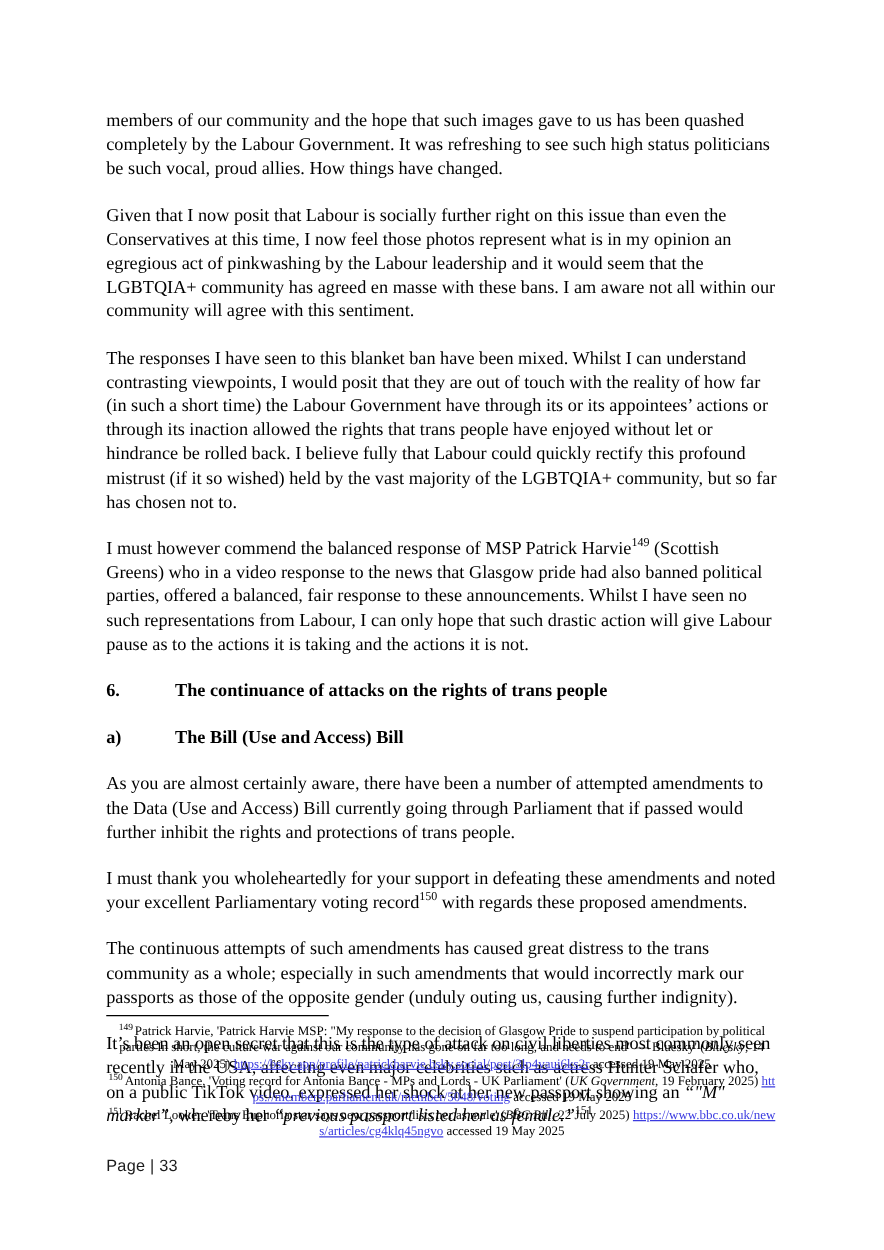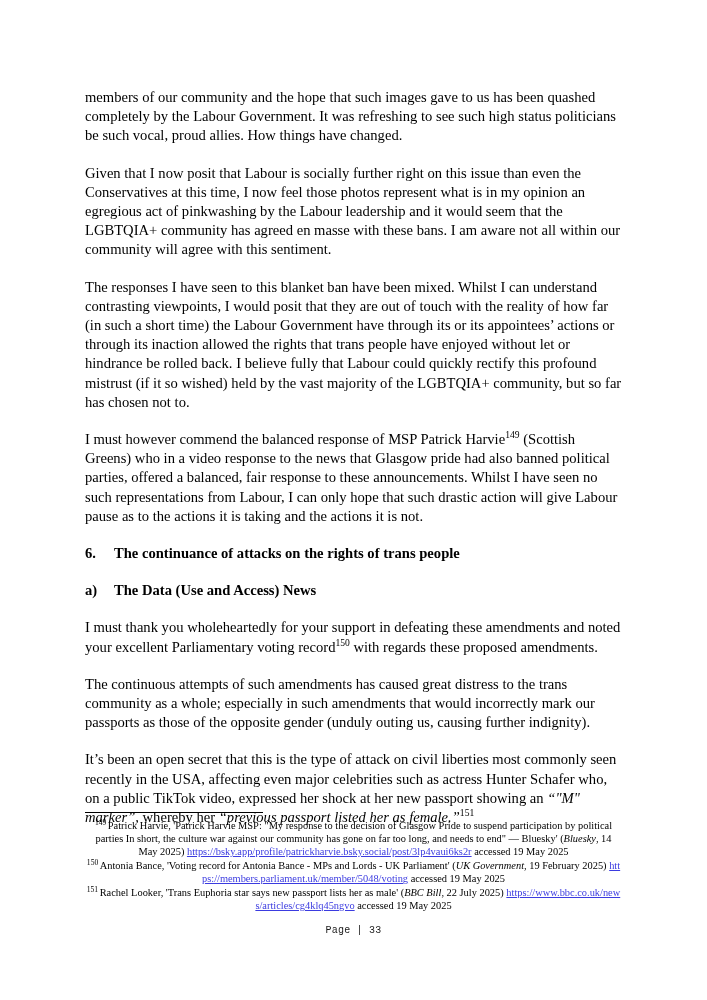--- a/index.html
+++ b/index.html
@@ -47,20 +47,21 @@
     position: relative;
   }
   .heading-num .marker {
     position: absolute;
     left: 0;
     top: 0;
     font-weight: bold;
   }
   .heading-num .htext {
     display: inline-block;
+    margin-left: 26px;
   }
   sup.fn {
     font-size: 9.6px;
     vertical-align: super;
     line-height: 0;
   }
   i, .ital { font-style: italic; }
 
   .footnotes {
     position: absolute;
@@ -89,23 +90,23 @@
   a.link {
     color: #3b3be0;
     text-decoration: underline;
     word-break: break-all;
   }
   .page-footer {
     position: absolute;
     left: 85px;
     top: 925px;
     width: 537px;
-    text-align: center;
-    font-family: Liberation Mono, monospace;
-    font-size: 10px;
+    text-align: left;
+    font-family: Liberation Sans, sans-serif;
+    font-size: 13px;
     color: #1a1a1a;
     letter-spacing: 0.2px;
   }
 </style>
 </head>
 <body>
 
 <div class="page">
 
   <div class="content">
@@ -113,22 +114,23 @@
     <p class="body-par">members of our community and the hope that such images gave to us has been quashed completely by the Labour Government. It was refreshing to see such high status politicians be such vocal, proud allies. How things have changed.</p>
 
     <p class="body-par">Given that I now posit that Labour is socially further right on this issue than even the Conservatives at this time, I now feel those photos represent what is in my opinion an egregious act of pinkwashing by the Labour leadership and it would seem that the LGBTQIA+ community has agreed en masse with these bans. I am aware not all within our community will agree with this sentiment.</p>
 
     <p class="body-par">The responses I have seen to this blanket ban have been mixed. Whilst I can understand contrasting viewpoints, I would posit that they are out of touch with the reality of how far (in such a short time) the Labour Government have through its or its appointees’ actions or through its inaction allowed the rights that trans people have enjoyed without let or hindrance be rolled back. I believe fully that Labour could quickly rectify this profound mistrust (if it so wished) held by the vast majority of the LGBTQIA+ community, but so far has chosen not to.</p>
 
     <p class="body-par"><span>I must however commend the balanced response of MSP Patrick Harvie</span><sup class="fn">149</sup><span> (Scottish Greens) who in a video response to the news that Glasgow pride had also banned political parties, offered a balanced, fair response to these announcements. Whilst I have seen no such representations from Labour, I can only hope that such drastic action will give Labour pause as to the actions it is taking and the actions it is not.</span></p>
 
     <p class="heading-num"><span class="marker">6.</span><span class="htext">The continuance of attacks on the rights of trans people</span></p>
 
-    <p class="heading-num"><span class="marker">a)</span><span class="htext">The Data (Use and Access) News</span></p>
+    <p class="heading-num"><span class="marker">a)</span><span class="htext">The Bill (Use and Access) Bill</span></p>
 
+    <p class="body-par">As you are almost certainly aware, there have been a number of attempted amendments to the Data (Use and Access) Bill currently going through Parliament that if passed would further inhibit the rights and protections of trans people.</p>
 
     <p class="body-par"><span>I must thank you wholeheartedly for your support in defeating these amendments and noted your excellent Parliamentary voting record</span><sup class="fn">150</sup><span> with regards these proposed amendments.</span></p>
 
     <p class="body-par">The continuous attempts of such amendments has caused great distress to the trans community as a whole; especially in such amendments that would incorrectly mark our passports as those of the opposite gender (unduly outing us, causing further indignity).</p>
 
     <p class="body-par"><span>It’s been an open secret that this is the type of attack on civil liberties most commonly seen recently in the USA, affecting even major celebrities such as actress Hunter Schafer who, on a public TikTok video, expressed her shock at her new passport showing an </span><span class="ital">“"M" marker”,</span><span> whereby her </span><span class="ital">“previous passport listed her as female.”</span><sup class="fn">151</sup></p>
 
   </div>
 
   <div class="footnotes">

